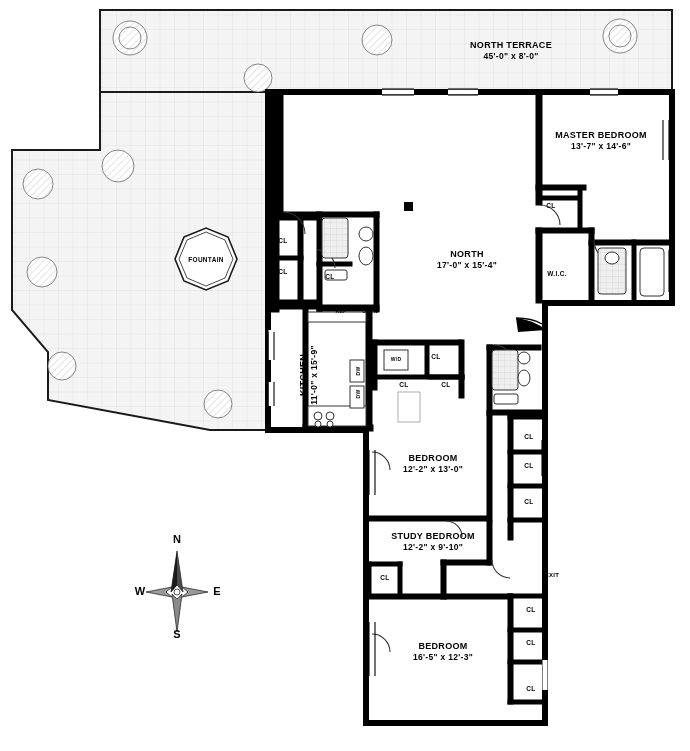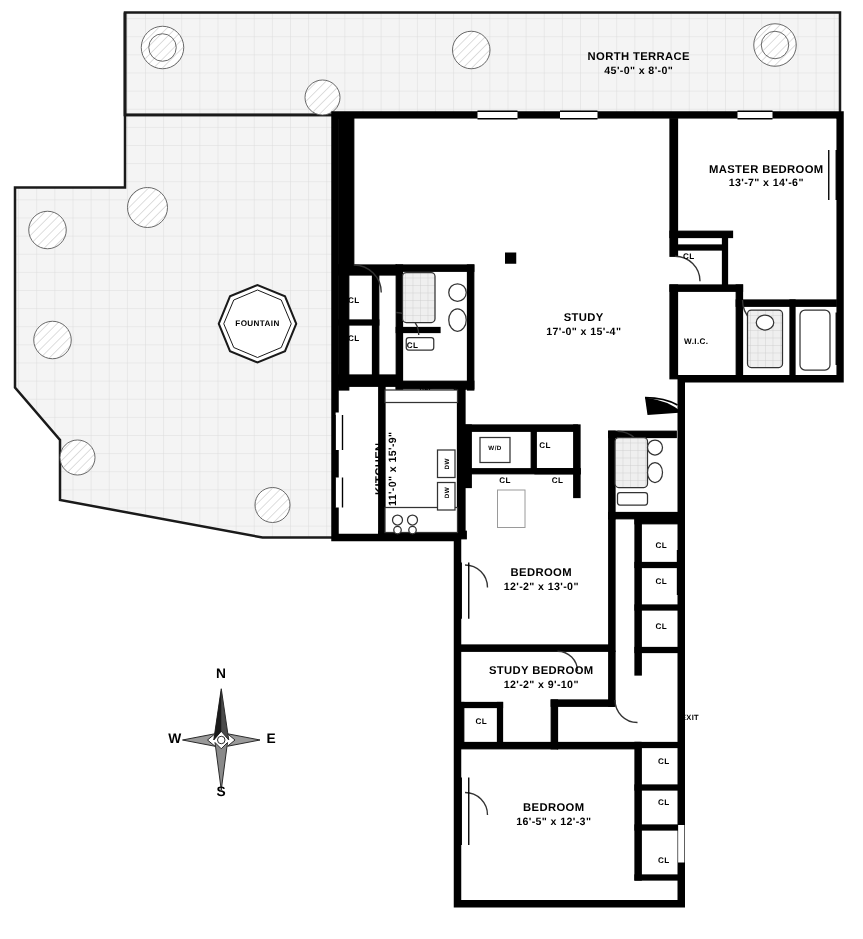--- a/index.html
+++ b/index.html
@@ -258,28 +258,28 @@
       <circle cx="177" cy="592" r="3" fill="#ffffff" stroke="#2b2b2b" stroke-width="0.8"></circle>
     </g>
   </svg>
 
   <div class="grp" style="left:451px; top:40px; width:120px;">
     <div class="lbl room" style="position:static;">NORTH TERRACE</div>
     <div class="lbl dim" style="position:static;">45'-0" x 8'-0"</div>
   </div>
 
 
-  <div class="grp" style="left:553px; top:130px; width:120px;">
+  <div class="grp" style="left:541px; top:130px; width:120px;">
     <div class="lbl room" style="position:static;">MASTER BEDROOM</div>
     <div class="lbl dim" style="position:static;">13'-7" x 14'-6"</div>
   </div>
 
 
   <div class="grp" style="left:412px; top:249px; width:110px;">
-    <div class="lbl room" style="position:static;">STUDY</div>
+    <div class="lbl room" style="position:static;">NORTH</div>
     <div class="lbl dim" style="position:static;">17'-0" x 15'-4"</div>
   </div>
 
   <div class="grp" style="left:378px; top:453px; width:110px;">
     <div class="lbl room" style="position:static;">BEDROOM</div>
     <div class="lbl dim" style="position:static;">12'-2" x 13'-0"</div>
   </div>
 
   <div class="grp" style="left:373px; top:531px; width:120px;">
     <div class="lbl room" style="position:static;">STUDY BEDROOM</div>

